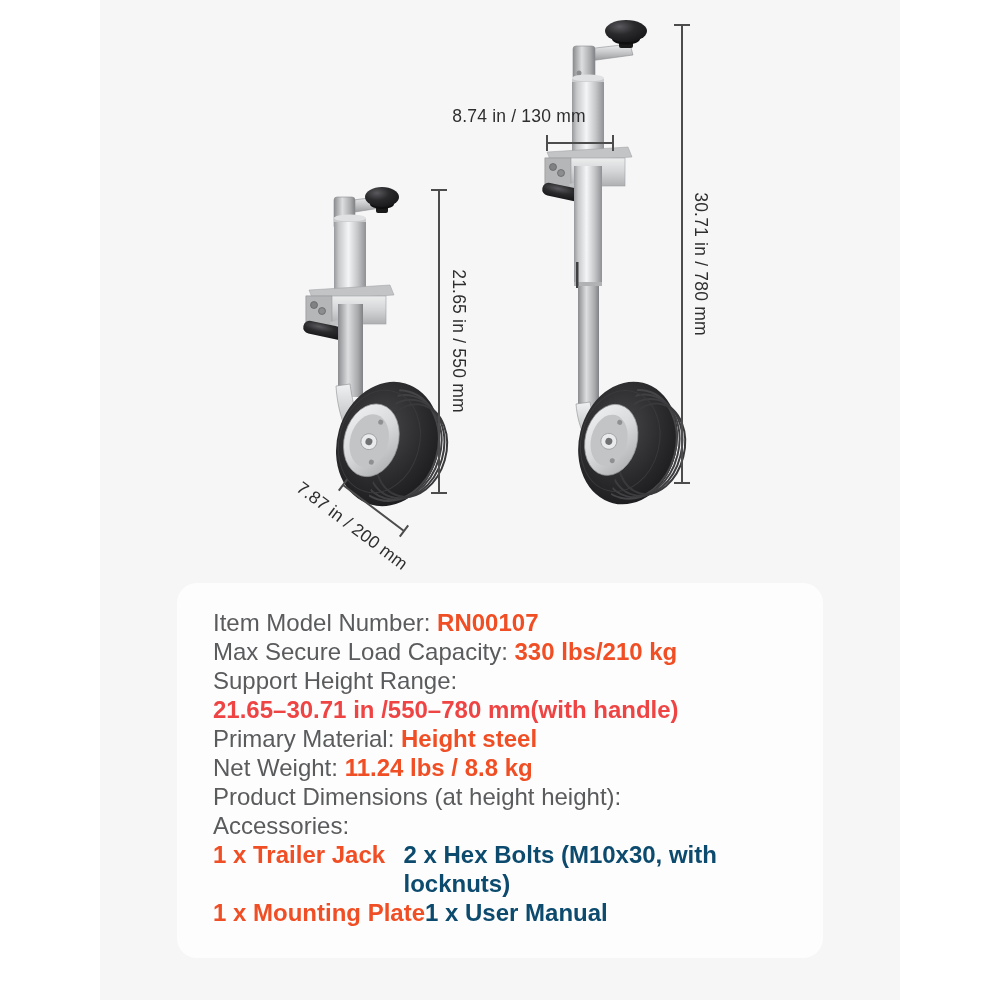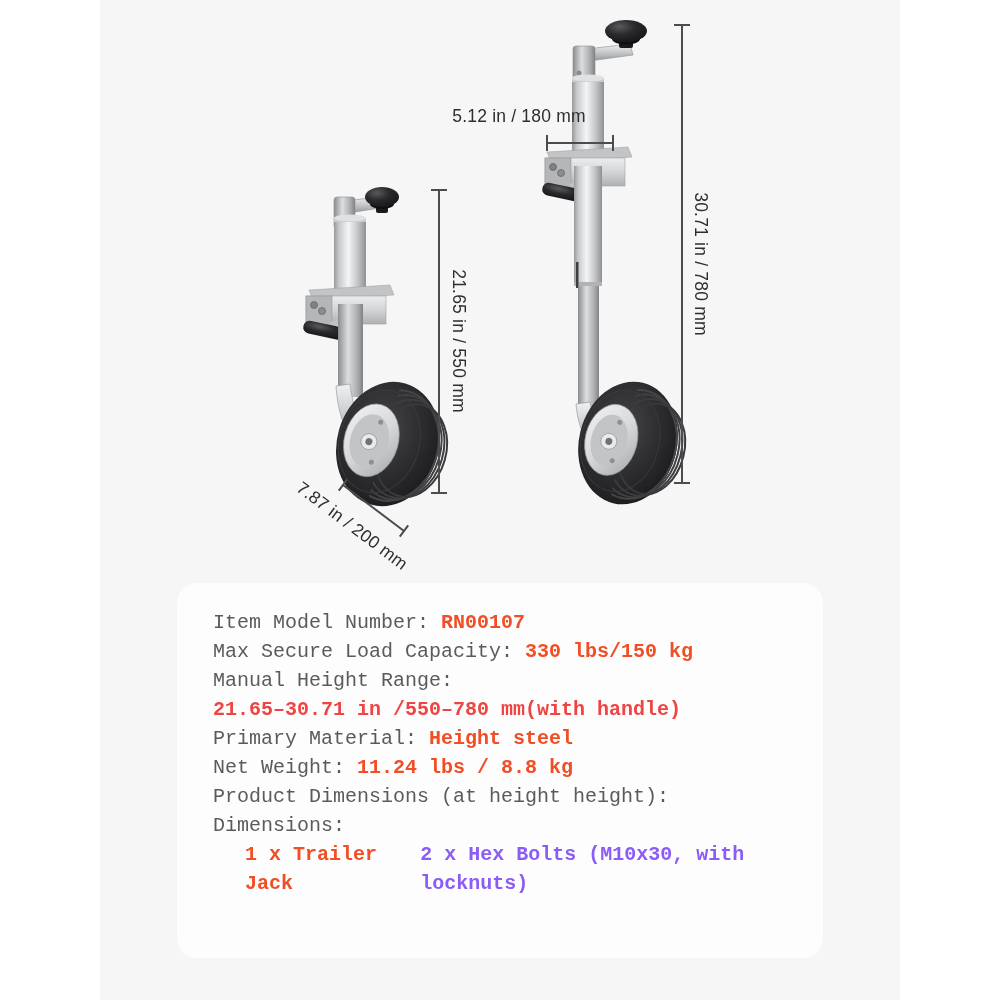--- a/index.html
+++ b/index.html
@@ -18,27 +18,27 @@
     position:absolute;white-space:nowrap;color:#2e2e2e;
     font-size:17.5px;letter-spacing:.2px;transform:translate(-50%,-50%);
   }
   .dim-label.rot90{transform:translate(-50%,-50%) rotate(90deg);}
   .dim-label.rot37{transform:translate(-50%,-50%) rotate(37deg);}
   .panel{
     position:absolute;left:177px;top:583px;width:646px;height:375px;
     background:#fdfdfd;border-radius:20px;box-sizing:border-box;
     padding:25px 36px 0 36px;
   }
-  .row{font-size:20px;line-height:29px;color:#5a5b5d;font-family:Liberation Mono, monospace;}
+  .row{font-size:24px;line-height:29px;color:#5a5b5d;}
   .row .lbl{color:#5a5b5d;font-weight:400;}
   .row .val{color:#f04e24;font-weight:700;}
   .row.val-only{color:#ef4444;font-weight:700;}
   .row.two-col{display:flex;}
-  .row.two-col .col1{width:212px;color:#f04e24;font-weight:700;margin-left:32px;}
-  .row.two-col .col2{color:#8b5cf6;font-weight:700;}
+  .row.two-col .col1{width:212px;color:#f04e24;font-weight:700;}
+  .row.two-col .col2{color:#0c4a6e;font-weight:700;}
 </style>
 </head>
 <body>
 
 <div class="stage"></div>
 
 <div class="scene">
   <svg width="1000" height="580" viewBox="0 0 1000 580">
     <defs>
       <linearGradient id="tube" x1="0" y1="0" x2="1" y2="0">
@@ -186,46 +186,50 @@
       <path d="M547,143 H613 M547,135 V151 M613,135 V151"></path>
 
       <path d="M439,190 V493 M431,190 H447 M431,493 H447"></path>
 
       <path d="M682,25 V483 M674,25 H690 M674,483 H690"></path>
 
       <path d="M343,485 L404,531 M338.8,490.6 L347.2,479.4 M399.8,536.6 L408.2,525.4"></path>
     </g>
   </svg>
 
-  <div class="dim-label" style="left:519px;top:116px;">5.12 in / 180 mm</div>
+  <div class="dim-label" style="left:519px;top:116px;">8.74 in / 130 mm</div>
   <div class="dim-label rot90" style="left:458px;top:341px;">21.65 in / 550 mm</div>
   <div class="dim-label rot90" style="left:700px;top:264px;">30.71 in / 780 mm</div>
   <div class="dim-label rot37" style="left:352px;top:526px;">7.87 in / 200 mm</div>
 </div>
 
 <div class="panel">
   <div class="row">
     <span class="lbl">Item Model Number: </span><span class="val">RN00107</span>
   </div>
   <div class="row">
-    <span class="lbl">Max Secure Load Capacity: </span><span class="val">330 lbs/150 kg</span>
-  </div>
-  <div class="row">
-    <span class="lbl">Manual Height Range:</span>
+    <span class="lbl">Max Secure Load Capacity: </span><span class="val">330 lbs/210 kg</span>
+  </div>
+  <div class="row">
+    <span class="lbl">Support Height Range:</span>
   </div>
   <div class="row val-only">21.65–30.71 in /550–780 mm(with handle)</div>
   <div class="row">
     <span class="lbl">Primary Material: </span><span class="val">Height steel</span>
   </div>
   <div class="row">
     <span class="lbl">Net Weight: </span><span class="val">11.24 lbs / 8.8 kg</span>
   </div>
   <div class="row">
     <span class="lbl">Product Dimensions (at height height):</span>
   </div>
   <div class="row">
-    <span class="lbl">Dimensions:</span>
+    <span class="lbl">Accessories:</span>
   </div>
   <div class="row two-col">
     <span class="col1">1 x Trailer Jack</span>
     <span class="col2">2 x Hex Bolts (M10x30, with locknuts)</span>
   </div>
+  <div class="row two-col">
+    <span class="col1">1 x Mounting Plate</span>
+    <span class="col2">1 x User Manual</span>
+  </div>
 </div>
 
 </body></html>

